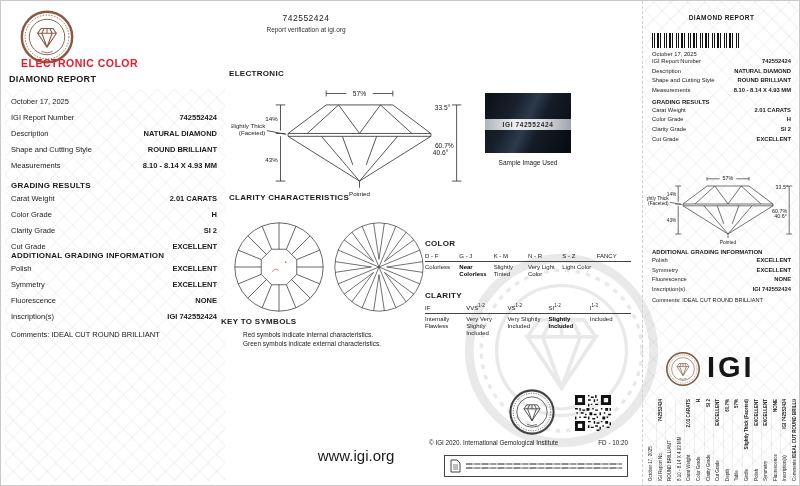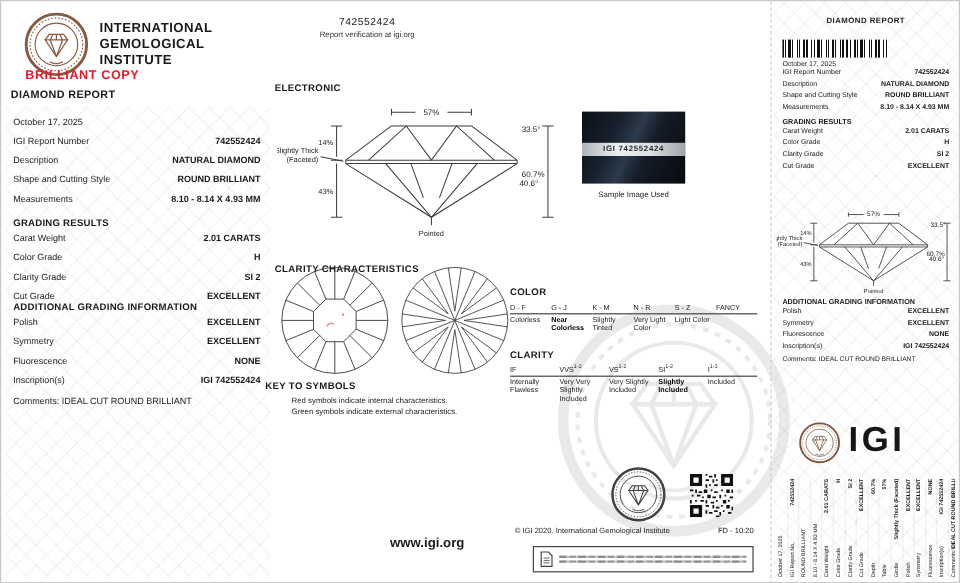--- a/index.html
+++ b/index.html
@@ -36,21 +36,21 @@
   .kts-line{font-size:6.5px;line-height:9px;margin-left:14px;}
   
   .scale{position:absolute;left:424px;width:206px;}
   .scale .cols{display:flex;margin-top:3px;}
   .scale .col{flex:1;min-width:0;}
   .scale .g{font-size:6px;height:10px;border-bottom:1px solid #444;}
   .scale .g sup{font-size:4.5px;}
   .scale .d{font-size:6px;line-height:7px;padding-top:2px;color:#222;}
   .scale .d.active{font-weight:bold;color:#000;}
   
-  .www{position:absolute;left:300px;top:446px;width:110px;text-align:center;font-weight:bold;font-size:11px;}
+  .www{position:absolute;left:300px;top:446px;width:110px;text-align:center;font-weight:normal;font-size:15px;}
   .copyright{position:absolute;left:428px;top:438px;font-size:6.3px;color:#222;}
   .formcode{position:absolute;left:585px;top:438px;width:42px;text-align:right;font-size:6.3px;color:#222;}
   .disc-box{position:absolute;left:443px;top:454px;width:184px;height:22px;border:1px solid #444;
             display:flex;align-items:center;gap:5px;padding:0 5px;box-sizing:border-box;}
   .microlines{flex:1;}
   .microline{height:2.5px;margin:1.5px 0;background:repeating-linear-gradient(90deg,#8a8a8a 0 6px,#bdbdbd 6px 9px,#9a9a9a 9px 14px,#c9c9c9 14px 16px);}
   
   .wm-seal{position:absolute;left:458px;top:247px;opacity:.14;color:#6d6d6d;}
   
   .divider{position:absolute;left:641px;top:0;width:0;height:486px;border-left:1px dashed #cfcfcf;}
@@ -87,27 +87,22 @@
     </g>
   </defs>
 </svg>
 
 <div class="page">
 
   <div class="brand-row">
     <svg width="56" height="56" viewBox="0 0 60 60" style="color:#8a5a40">
         <use href="#seal-sym"></use>
       </svg>
-    <div class="brand-name">
-      <div>INTERNATIONAL</div>
-      <div>GEMOLOGICAL</div>
-      <div>INSTITUTE</div>
-    </div>
-  </div>
-  <div class="ecopy">BRILLIANT COPY</div>
+  </div>
+  <div class="ecopy">ELECTRONIC COLOR</div>
   <div class="rep-title">DIAMOND REPORT</div>
 
   <div class="abs wm left-wm"></div>
 
   <div class="abs rows" style="left:10px;top:96px;width:206px;">
     <div class="row">
       <span class="lbl">October 17, 2025</span>
     </div>
     <div>
 
@@ -211,21 +206,21 @@
     <text x="135" y="121" font-size="6.5" text-anchor="middle">Pointed</text>
   </svg>
 
   <div class="photo">
     <div class="band">
       <span>IGI 742552424</span>
     </div>
   </div>
   <div class="photo-cap">Sample Image Used</div>
 
-  <div class="abs mid-title" style="left:228px;top:219px;">CLARITY CHARACTERISTICS</div>
+  <div class="abs mid-title" style="left:228px;top:192px;">CLARITY CHARACTERISTICS</div>
 
   <svg class="abs" style="left:230px;top:218px;" width="96" height="96" viewBox="0 0 100 100">
     <g stroke="#3a3a3a" stroke-width="0.8" fill="none">
       <circle cx="50" cy="50" r="46"></circle>
       <path d="M68.5,57.7 L57.7,68.5 L42.3,68.5 L31.5,57.7 L31.5,42.3 L42.3,31.5 L57.7,31.5 L68.5,42.3 Z"></path>
       <path d="M68.5,57.7 L92.5,67.6 M57.7,68.5 L67.6,92.5 M42.3,68.5 L32.4,92.5 M31.5,57.7 L7.5,67.6 M31.5,42.3 L7.5,32.4 M42.3,31.5 L32.4,7.5 M57.7,31.5 L67.6,7.5 M68.5,42.3 L92.5,32.4"></path>
       <path d="M68.5,50 L96,50 M63.1,63.1 L82.5,82.5 M50,68.5 L50,96 M36.9,63.1 L17.5,82.5 M31.5,50 L4,50 M36.9,36.9 L17.5,17.5 M50,31.5 L50,4 M63.1,36.9 L82.5,17.5"></path>
     </g>
     <g stroke="#d96a6a" stroke-width="0.9" fill="none">
       <path d="M43,55 q3,-4.5 6.5,-1.5"></path>

